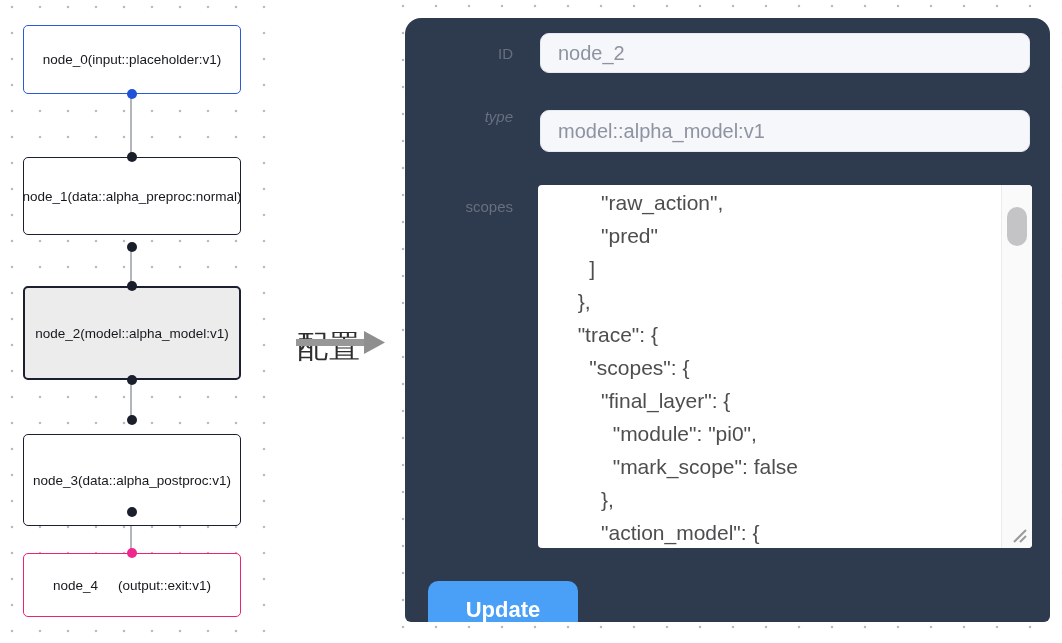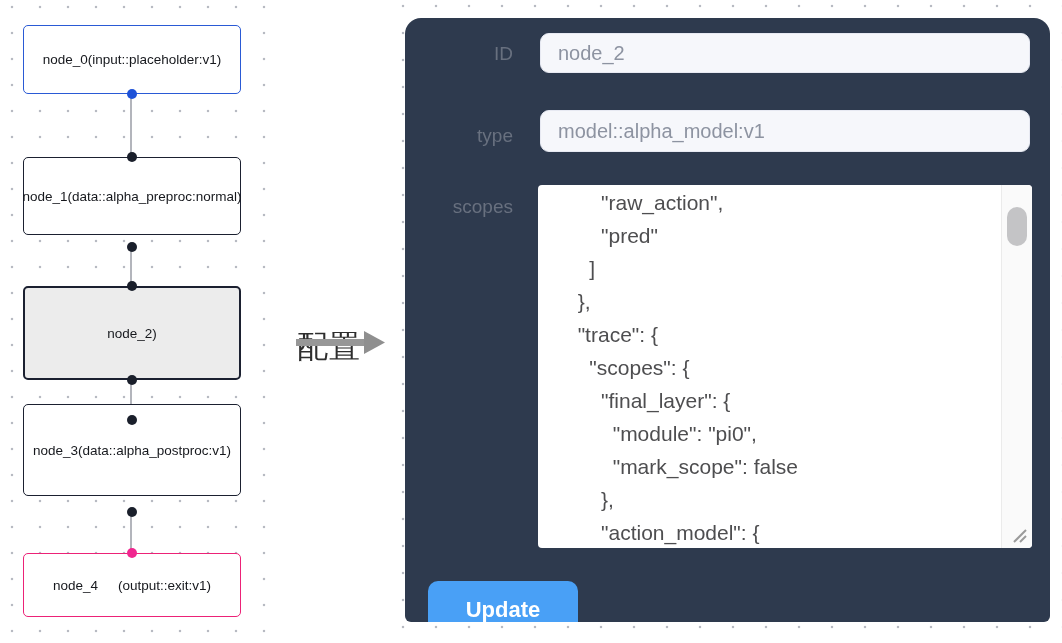--- a/index.html
+++ b/index.html
@@ -42,21 +42,21 @@
     background-image: radial-gradient(circle at 2px 2px, #b7bac2 1.4px, transparent 1.6px);
     background-size: 33px 27px; background-position: 11px 4px;
   }
 
   
   .config-panel {
     position: absolute; left: 15px; top: 18px; width: 645px; height: 604px;
     background: #2e3a4e; border-radius: 16px 16px 6px 6px; overflow: hidden;
   }
   .field-label { position: absolute; left: 0; width: 108px; text-align: right;
-    font-size: 19px; color: #68707f; line-height: 24px; }
+    font-size: 15px; color: #68707f; line-height: 24px; }
   .panel-input {
     position: absolute; left: 135px; width: 490px; height: 40px;
     background: #f6f7fb; border: 1px solid #e7e9f2; border-radius: 9px;
     padding: 0 17px; font-size: 20px; color: #8d93a1;
     font-family: "Liberation Sans", sans-serif; outline: none;
   }
   .json-editor {
     position: absolute; left: 133px; top: 167px; width: 494px; height: 363px;
     background: #ffffff; border-radius: 4px; overflow: hidden;
   }
@@ -100,24 +100,25 @@
     </div>
 
     <div class="node" style="top:157px; height:78px;">
       <div class="nline">node_1</div>
       <div class="nline">(data::alpha_preproc:n</div>
       <div class="nline">ormal)</div>
     </div>
 
     <div class="node selected" style="top:286px; height:94px;">
       <div class="nline">node_2</div>
+      <div class="nline">(model::alpha_model:v1</div>
       <div class="nline">)</div>
     </div>
 
-    <div class="node" style="top:404px; height:92px;">
+    <div class="node" style="top:434px; height:92px;">
       <div class="nline">node_3</div>
       <div class="nline">(data::alpha_postproc:</div>
       <div class="nline">v1)</div>
     </div>
 
     <div class="node pink" style="top:553px; height:64px;">
       <div class="nline">node_4</div>
       <div class="nline">(output::exit:v1)</div>
     </div>
 
@@ -136,21 +137,21 @@
     <rect x="2" y="10" width="70" height="7" fill="#979797"></rect>
     <polygon points="70,2 91,13.5 70,25" fill="#8f8f8f"></polygon>
   </svg>
 
   <div class="right-canvas">
     <div class="config-panel">
 
       <div class="field-label" style="top:24px;">ID</div>
       <input class="panel-input" style="top: 15px;" readonly="" value="node_2">
 
-      <div class="field-label" style="top:106px;">type</div>
+      <div class="field-label" style="top:87px;font-style:italic;">type</div>
       <input class="panel-input" style="top: 92px; height: 42px;" readonly="" value="model::alpha_model:v1">
 
       <div class="field-label" style="top:177px;">scopes</div>
 
       <div class="json-editor">
         <div class="json-text">      "raw_action",
       "pred"
     ]
   },
   "trace": {

